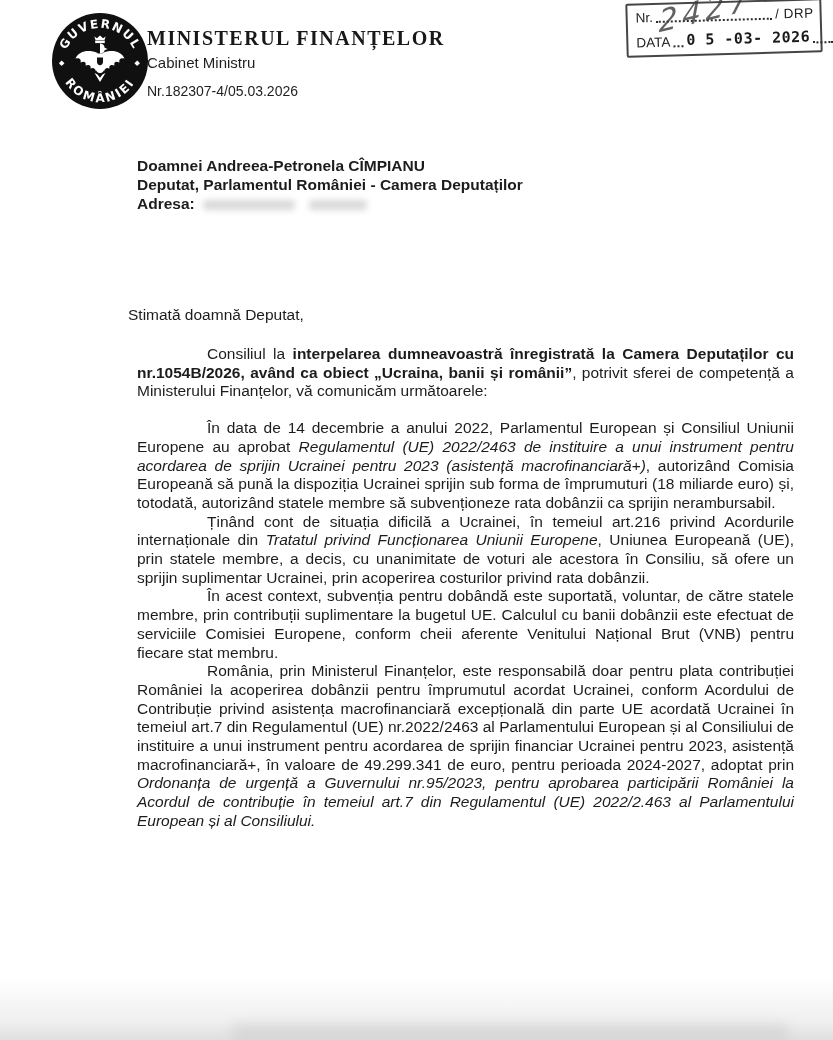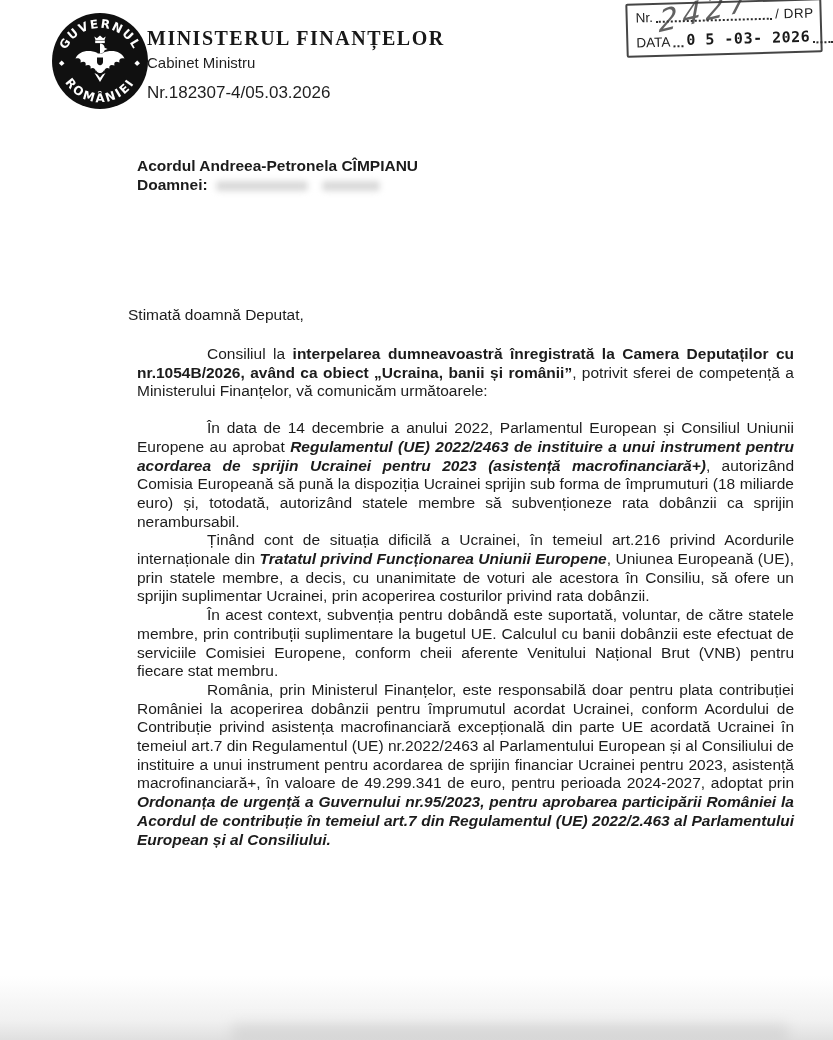--- a/index.html
+++ b/index.html
@@ -12,21 +12,21 @@
     color:#1c1c1c;
   }
   
   .seal{position:absolute;left:50px;top:10px;width:100px;height:102px;}
   .ministry-block{position:absolute;left:147px;top:27px;}
   .ministry-name{
     font-family:"Liberation Serif",serif;
     font-weight:bold;font-size:20px;letter-spacing:1.5px;color:#181818;
   }
   .ministry-office{font-size:15px;margin-top:4px;color:#1f1f1f;}
-  .ministry-reg{font-size:17px;margin-top:12px;color:#1f1f1f;}
+  .ministry-reg{font-size:14px;margin-top:12px;color:#1f1f1f;}
   
   .stamp{
     position:absolute;left:626px;top:1px;width:178px;
     border:2.5px solid rgba(28,28,28,.82);
     border-radius:2px;
     padding:5px 6px 5px 8px;
     transform:rotate(-1.6deg);
     background:rgba(255,255,255,.0);
   }
   .stamp-line{display:flex;align-items:flex-end;font-size:13.5px;color:#222;}
@@ -57,21 +57,21 @@
   .blur-blob.b2{width:58px;}
   
   .salutation{position:absolute;left:128px;top:306px;font-size:15.5px;}
   .paragraphs{
     position:absolute;left:137px;top:345px;width:657px;
     font-size:15.5px;line-height:18.7px;text-align:justify;
   }
   .para{margin:0;text-indent:70px;}
   .para.gap{margin-bottom:18px;}
   .para span.b{font-weight:bold;}
-  .para span.bi{font-weight:bold;font-style:italic;}
+  .para span.bi{font-weight:normal;font-style:italic;}
   
   .bottom-shade{
     position:absolute;left:0;right:0;bottom:0;height:64px;
     background:linear-gradient(to bottom,rgba(226,226,226,0) 0%,rgba(222,222,222,.45) 70%,rgba(210,210,210,.7) 100%);
     pointer-events:none;
   }
   .bottom-band{
     position:absolute;left:232px;bottom:-4px;width:556px;height:20px;
     background:rgba(150,150,150,.35);filter:blur(7px);
     pointer-events:none;
@@ -130,23 +130,24 @@
     <div class="stamp-line">
       <span>DATA</span>
       <span class="dotfill short"></span>
       <span class="stamp-date">0 5 -03- 2026</span>
       <span class="dotfill tail"></span>
     </div>
     <span class="handwritten">2427</span>
   </div>
 
   <div class="addressee">
-    <div class="addr-line">Acordul Andreea-Petronela CÎMPIANU</div>
+    <div class="addr-line">Doamnei Andreea-Petronela CÎMPIANU</div>
+    <div class="addr-line">Deputat, Parlamentul României - Camera Deputaților</div>
     <div class="addr-line">
-      <span>Doamnei:</span><span class="redaction"><span class="blur-blob b1"></span><span class="blur-blob b2"></span></span>
+      <span>Adresa:</span><span class="redaction"><span class="blur-blob b1"></span><span class="blur-blob b2"></span></span>
     </div>
   </div>
 
   <div class="salutation">Stimată doamnă Deputat,</div>
   <div class="paragraphs" id="paragraphs">
       <p class="para gap"><span>Consiliul la </span><span class="b">interpelarea dumneavoastră înregistrată la Camera Deputaților cu nr.1054B/2026, având ca obiect „Ucraina, banii și românii”</span><span>, potrivit sferei de competență a Ministerului Finanțelor, vă comunicăm următoarele:</span></p>
       <p class="para"><span>În data de 14 decembrie a anului 2022, Parlamentul European și Consiliul Uniunii Europene au aprobat </span><span class="bi">Regulamentul (UE) 2022/2463 de instituire a unui instrument pentru acordarea de sprijin Ucrainei pentru 2023 (asistență macrofinanciară+)</span><span>, autorizând Comisia Europeană să pună la dispoziția Ucrainei sprijin sub forma de împrumuturi (18 miliarde euro) și, totodată, autorizând statele membre să subvenționeze rata dobânzii ca sprijin nerambursabil.</span></p>
       <p class="para"><span>Ținând cont de situația dificilă a Ucrainei, în temeiul art.216 privind Acordurile internaționale din </span><span class="bi">Tratatul privind Funcționarea Uniunii Europene</span><span>, Uniunea Europeană (UE), prin statele membre, a decis, cu unanimitate de voturi ale acestora în Consiliu, să ofere un sprijin suplimentar Ucrainei, prin acoperirea costurilor privind rata dobânzii.</span></p>
       <p class="para"><span>În acest context, subvenția pentru dobândă este suportată, voluntar, de către statele membre, prin contribuții suplimentare la bugetul UE. Calculul cu banii dobânzii este efectuat de serviciile Comisiei Europene, conform cheii aferente Venitului Național Brut (VNB) pentru fiecare stat membru.</span></p>
       <p class="para"><span>România, prin Ministerul Finanțelor, este responsabilă doar pentru plata contribuției României la acoperirea dobânzii pentru împrumutul acordat Ucrainei, conform Acordului de Contribuție privind asistența macrofinanciară excepțională din parte UE acordată Ucrainei în temeiul art.7 din Regulamentul (UE) nr.2022/2463 al Parlamentului European și al Consiliului de instituire a unui instrument pentru acordarea de sprijin financiar Ucrainei pentru 2023, asistență macrofinanciară+, în valoare de 49.299.341 de euro, pentru perioada 2024-2027, adoptat prin </span><span class="bi">Ordonanța de urgență a Guvernului nr.95/2023, pentru aprobarea participării României la Acordul de contribuție în temeiul art.7 din Regulamentul (UE) 2022/2.463 al Parlamentului European și al Consiliului.</span></p>

